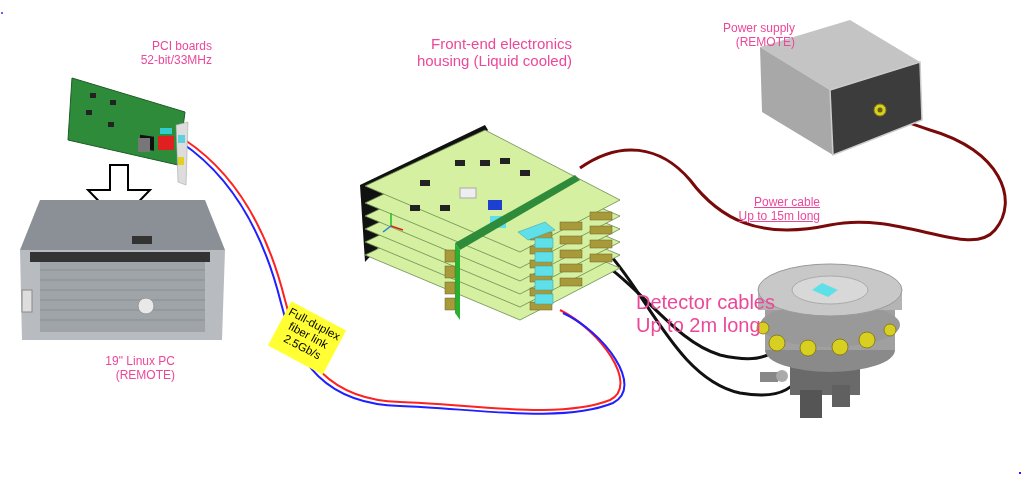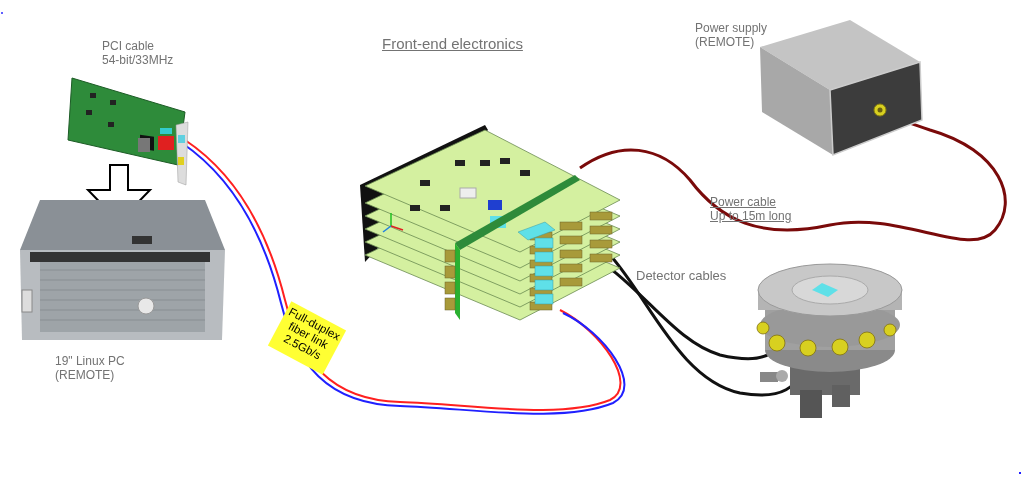--- a/index.html
+++ b/index.html
@@ -1,22 +1,22 @@
 <!DOCTYPE html>
 <html><head>
 <meta charset="utf-8">
 <style>
   html, body { margin: 0; padding: 0; background: #ffffff; }
   body { width: 1024px; height: 477px; position: relative; overflow: hidden; font-family: "Liberation Sans", sans-serif; }
   svg.stage { position: absolute; left: 0; top: 0; width: 1024px; height: 477px; }
-  .lbl { position: absolute; color: #737373; text-align: left; line-height: 1.15; white-space: nowrap; }
+  .lbl { position: absolute; color: #ec4899; text-align: right; line-height: 1.15; white-space: nowrap; }
   .lbl span { display: block; }
   .small { font-size: 12px; }
   .mid { font-size: 15px; }
-  .big { font-size: 13px; }
+  .big { font-size: 20px; margin-top: 22px; }
   .fiber-tag { position: absolute; left: 276px; top: 313px; width: 62px; height: 50px; background: #ffff33; color: #000; font-size: 11.5px; line-height: 1.15; text-align: center; transform: rotate(28deg); padding-top: 3px; box-sizing: border-box; }
   .fiber-tag span { display: block; }
 </style>
 </head>
 <body>
 
 <svg class="stage" viewBox="0 0 1024 477">
 
   <g>
     <path d="M185,140 C230,170 265,220 285,300 C300,360 330,400 400,402 C470,404 560,420 610,400 C640,385 600,330 560,310" fill="none" stroke="#ff2020" stroke-width="2"></path>
@@ -154,40 +154,42 @@
     </g>
     <rect x="760" y="372" width="18" height="10" fill="#888"></rect>
     <circle cx="782" cy="376" r="6" fill="#aaa"></circle>
   </g>
 
   <rect x="1" y="12" width="2" height="2" fill="#6060ff"></rect>
   <rect x="1019" y="472" width="2" height="2" fill="#2020ff"></rect>
 </svg>
 
 <div class="lbl small" style="left:102px; top:40px; width:110px;">
-  <span>PCI cable</span>
-  <span>54-bit/33MHz</span>
+  <span>PCI boards</span>
+  <span>52-bit/33MHz</span>
 </div>
 
-<div class="lbl mid" style="left:382px; top:35px; width:190px;text-decoration:underline;">
+<div class="lbl mid" style="left:382px; top:35px; width:190px;">
   <span>Front-end electronics</span>
+  <span>housing (Liquid cooled)</span>
 </div>
 
 <div class="lbl small" style="left:695px; top:22px; width:100px;">
   <span>Power supply</span>
   <span>(REMOTE)</span>
 </div>
 
 <div class="lbl small" style="left:710px; top:196px; width:110px;text-decoration:underline;">
   <span>Power cable</span>
   <span>Up to 15m long</span>
 </div>
 
 <div class="lbl big" style="left:636px; top:269px; width:120px;">
   <span>Detector cables</span>
+  <span>Up to 2m long</span>
 </div>
 
 <div class="lbl small" style="left:55px; top:355px; width:120px;">
   <span>19" Linux PC</span>
   <span>(REMOTE)</span>
 </div>
 
 <div class="fiber-tag">
   <span>Full-duplex</span>
   <span>fiber link</span>

